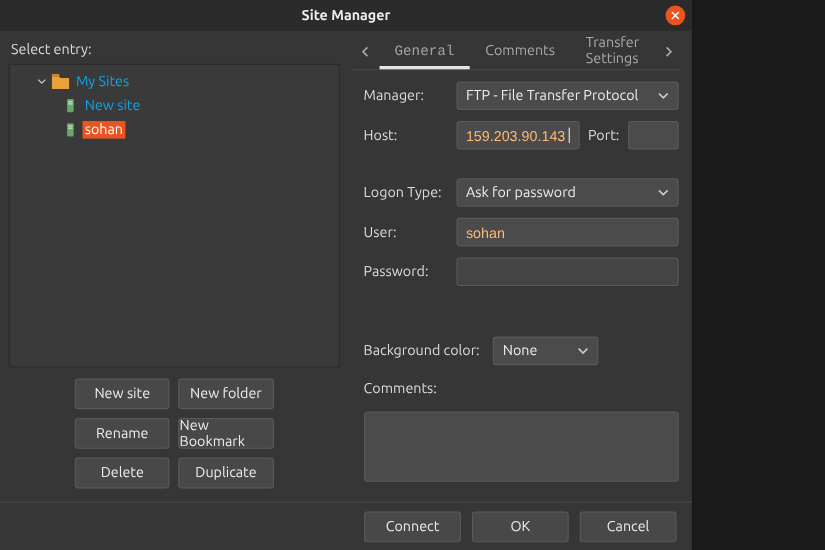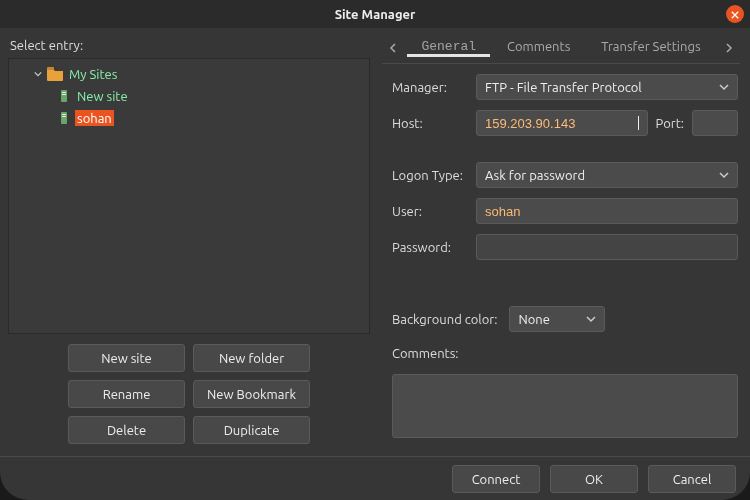--- a/index.html
+++ b/index.html
@@ -1,36 +1,36 @@
 <!DOCTYPE html>
 <html><head>
 <meta charset="utf-8">
 <style>
   * { box-sizing: border-box; margin: 0; padding: 0; font-family: "Ubuntu", "Segoe UI", sans-serif; }
   body { background: #1a1a1a; width: 750px; height: 500px; overflow: hidden; }
-  .window { width: 750px; height: 500px; background: #363636; color: #ddd; font-size: 13px; display: flex; flex-direction: column; border-radius: 28px; }
+  .window { width: 629px; height: 500px; background: #363636; color: #ddd; font-size: 13px; display: flex; flex-direction: column; }
   .titlebar { height: 28px; background: #2b2b2b; display: flex; align-items: center; justify-content: center; position: relative; }
   .titlebar-title { color: #eee; font-weight: 600; font-size: 13px; }
   .close-btn { position: absolute; right: 6px; top: 5px; width: 18px; height: 18px; border-radius: 50%; background: #e95420; display: flex; align-items: center; justify-content: center; cursor: pointer; }
   .close-btn svg { width: 8px; height: 8px; }
   .body { flex: 1; display: flex; flex-direction: column; }
   .main { flex: 1; display: flex; }
   .left-pane { width: 378px; display: flex; flex-direction: column; padding: 8px 8px 12px 8px; }
   .left-label { color: #ddd; margin: 2px 0 6px 2px; }
   .tree { flex: 1; background: #3a3a3a; border: 1px solid #2b2b2b; padding: 4px 0; overflow: auto; }
   .tree-row { display: flex; align-items: center; height: 22px; padding-left: 6px; gap: 4px; cursor: pointer; }
   .tree-indent1 { padding-left: 24px; }
   .tree-indent2 { padding-left: 48px; }
   .tree-caret { width: 10px; display: inline-flex; justify-content: center; color: #ccc; }
   .tree-caret svg { width: 8px; height: 8px; }
   .folder-icon { display: inline-flex; }
   .folder-icon svg { width: 16px; height: 14px; }
   .site-icon { display: inline-flex; width: 14px; justify-content: center; }
   .site-icon svg { width: 8px; height: 14px; }
-  .tree-label { color: #86efac; padding: 1px 2px; }
+  .tree-label { color: #0ea5e9; padding: 1px 2px; }
   .tree-label.selected { background: #e95420; color: #fff; }
   .btn-grid { display: grid; grid-template-columns: 1fr 1fr; gap: 8px; padding: 10px 60px 0 60px; }
   .btn { height: 28px; background: #484848; border: 1px solid #5a5a5a; color: #eee; border-radius: 3px; display: flex; align-items: center; justify-content: center; cursor: pointer; font-size: 13px; }
   .right-pane { flex: 1; display: flex; flex-direction: column; padding: 4px 10px 12px 4px; }
   .tabbar { display: flex; align-items: center; border-bottom: 1px solid #4a4a4a; height: 32px; }
   .tab-arrow { width: 24px; height: 28px; display: flex; align-items: center; justify-content: center; color: #aaa; cursor: pointer; }
   .tab-arrow svg { width: 10px; height: 10px; }
   .tabs { flex: 1; display: flex; align-items: stretch; justify-content: space-around; }
   .tab { padding: 0 14px; display: flex; align-items: center; color: #aaa; cursor: pointer; border-bottom: 3px solid transparent; font-size: 13px; }
   .tab.active { color: #a3a3a3; border-bottom: 3px solid #e5e5e5; font-family: Liberation Mono, monospace; }

